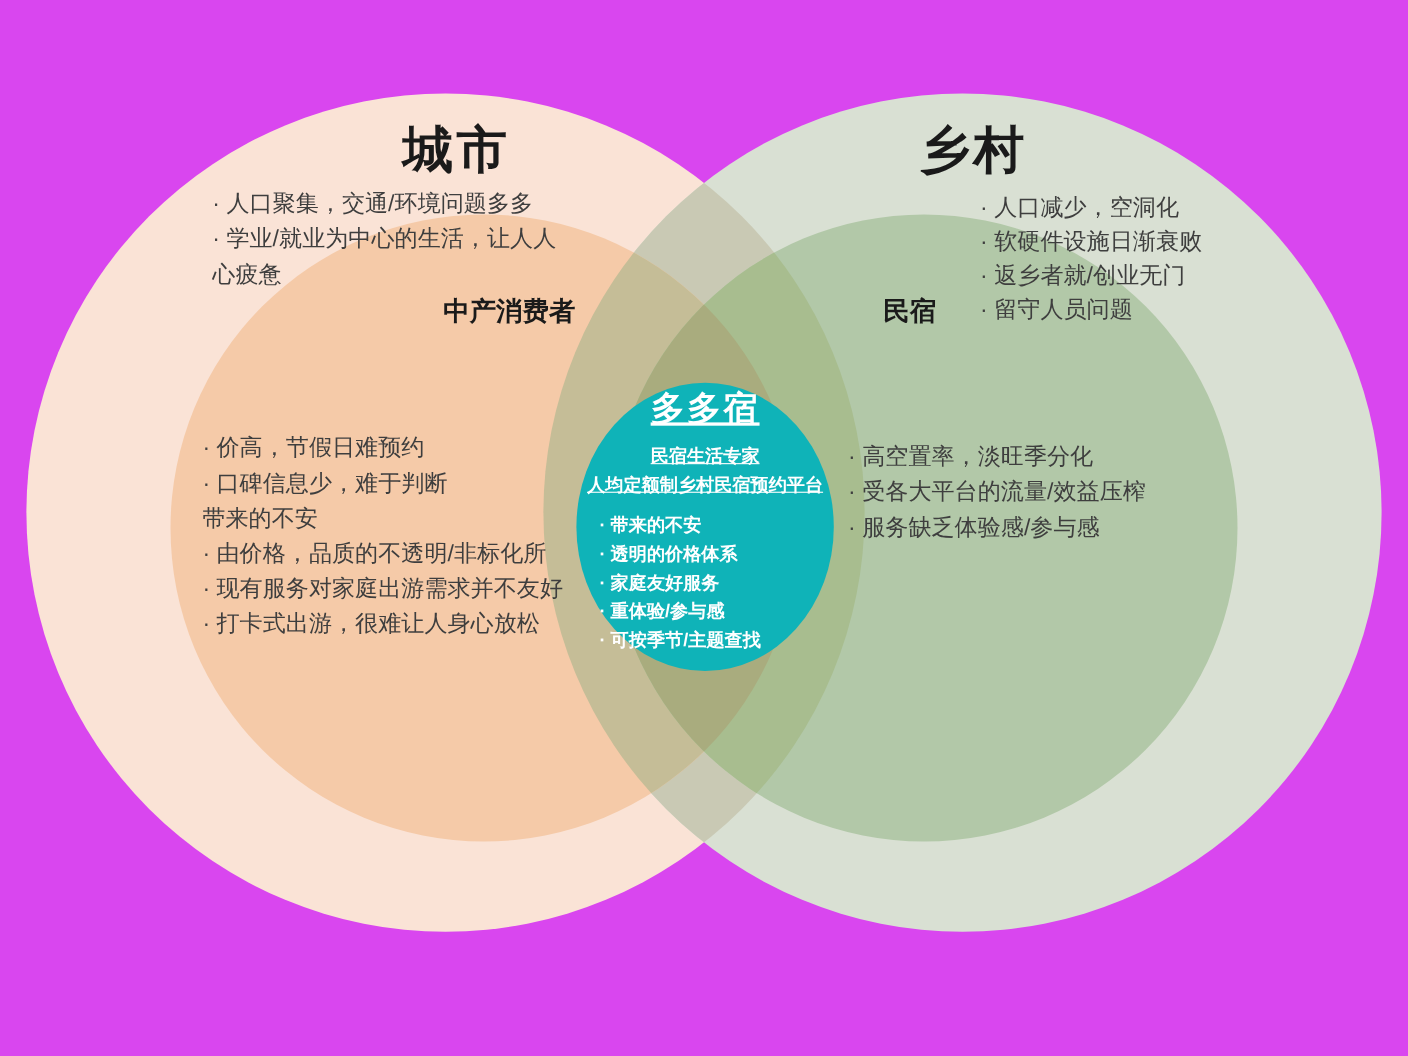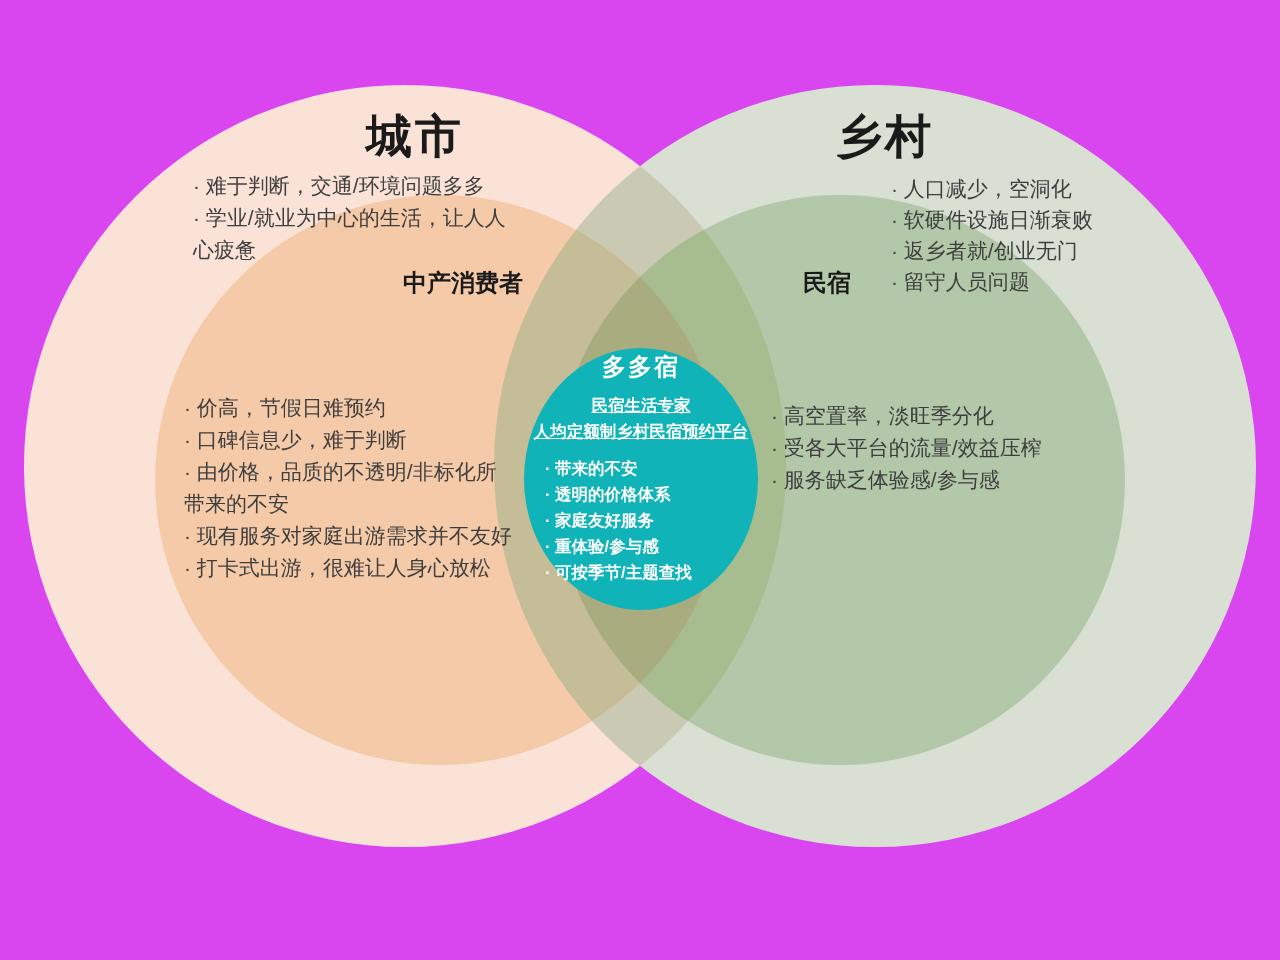--- a/index.html
+++ b/index.html
@@ -46,24 +46,25 @@
   }
   .label-consumer { left: 403px; top: 267px; }
   .label-minshuku { left: 803px; top: 267px; }
 
   .center-box {
     left: 524px; top: 351px; width: 234px;
     color: #ffffff;
     text-align: center;
   }
   .center-title {
-    font-size: 24px;
+    font-size: 31px;
     font-weight: bold;
     letter-spacing: 2px;
     margin-bottom: 9px;
+    text-decoration: underline;
   }
   .center-tag {
     font-size: 16.5px;
     font-weight: bold;
     line-height: 26px;
     text-decoration: underline;
     white-space: nowrap;
   }
   .center-features {
     margin-top: 11px;
@@ -103,43 +104,43 @@
     <circle cx="840" cy="480" r="285" fill="#B2C8A8"></circle>
     <circle cx="840" cy="480" r="285" clip-path="url(#clipOL)" fill="#A8BD8F"></circle>
     <circle cx="840" cy="480" r="285" clip-path="url(#clipIL)" fill="#A9AC7E"></circle>
 
     <ellipse cx="641" cy="479" rx="117" ry="131" fill="#0FB3B8"></ellipse>
   </svg>
 
   <div class="abs big-title t-city">城市</div>
 
   <div class="abs bullet-block left-top-bullets">
-    <div>· 难于判断，交通/环境问题多多</div>
+    <div>· 人口聚集，交通/环境问题多多</div>
     <div>· 学业/就业为中心的生活，让人人</div>
     <div>心疲惫</div>
   </div>
 
   <div class="abs zone-label label-consumer">中产消费者</div>
 
   <div class="abs big-title t-village">乡村</div>
 
   <div class="abs bullet-block right-top-bullets">
     <div>· 人口减少，空洞化</div>
     <div>· 软硬件设施日渐衰败</div>
     <div>· 返乡者就/创业无门</div>
     <div>· 留守人员问题</div>
   </div>
 
   <div class="abs zone-label label-minshuku">民宿</div>
 
   <div class="abs bullet-block left-mid-bullets">
     <div>· 价高，节假日难预约</div>
     <div>· 口碑信息少，难于判断</div>
+    <div>带来的不安</div>
     <div>· 由价格，品质的不透明/非标化所</div>
-    <div>带来的不安</div>
     <div>· 现有服务对家庭出游需求并不友好</div>
     <div>· 打卡式出游，很难让人身心放松</div>
   </div>
 
   <div class="abs bullet-block right-mid-bullets">
     <div>· 高空置率，淡旺季分化</div>
     <div>· 受各大平台的流量/效益压榨</div>
     <div>· 服务缺乏体验感/参与感</div>
   </div>
 

